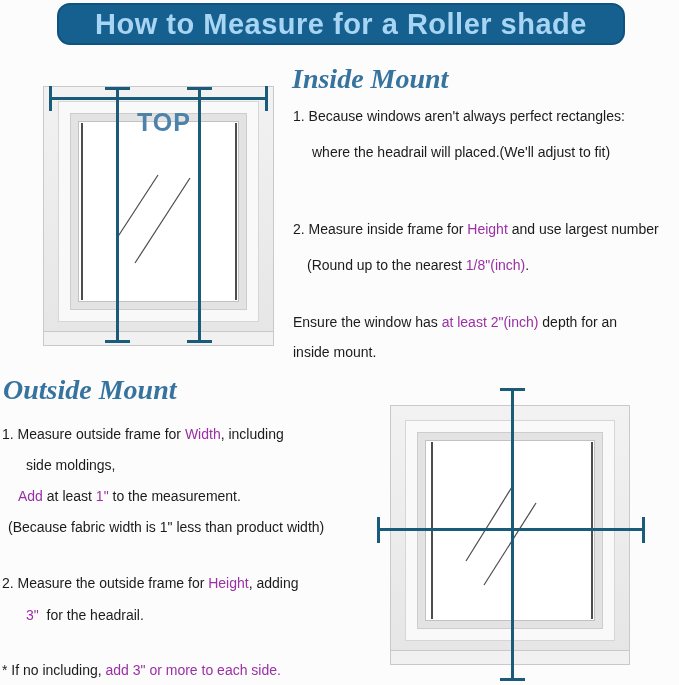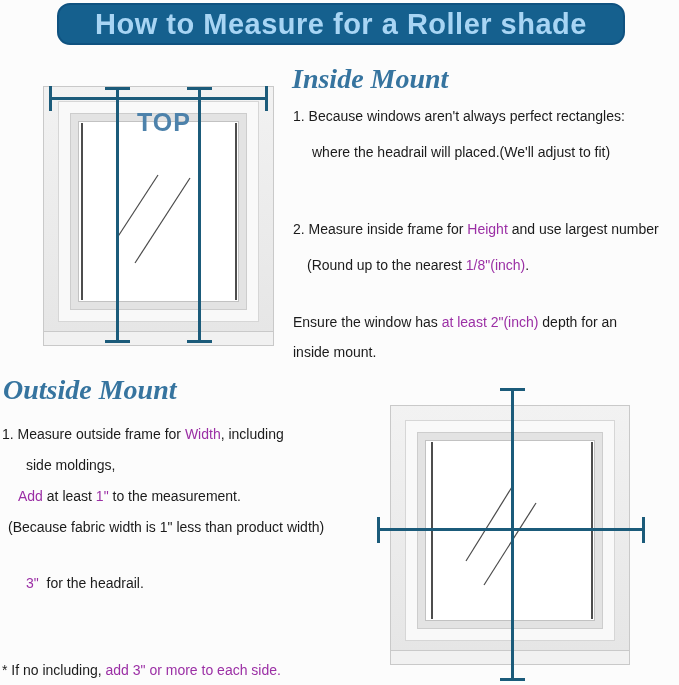--- a/index.html
+++ b/index.html
@@ -107,20 +107,21 @@
   </div>
 
 <div class="abs sec-heading" style="left:3px;top:373px;text-align:center;">Outside Mount</div>
 <div class="abs tblock outside-text lh31" style="left:2px;top:419px;">
     <div class="tline"><span>1. Measure outside frame for </span><span class="accent">Width</span><span>, including</span></div>
     <div class="tline" style="padding-left: 24px;"><span>side moldings,</span></div>
     <div class="tline" style="padding-left: 16px;"><span class="accent">Add</span><span> at least </span><span class="accent">1"</span><span> to the measurement.</span></div>
     <div class="tline" style="padding-left: 6px;"><span>(Because fabric width is 1" less than product width)</span></div>
   </div>
 <div class="abs tblock outside-text lh32" style="left:2px;top:567px;">
+    <div class="tline"><span>2. Measure the outside frame for </span><span class="accent">Height</span><span>, adding</span></div>
     <div class="tline" style="padding-left: 24px;"><span class="accent">3"</span><span> &nbsp;for the headrail.</span></div>
   </div>
 <div class="abs tblock outside-text lh30" style="left:2px;top:655px;">
     <div class="tline"><span>* If no including, </span><span class="accent">add 3" or more to each side.</span></div>
   </div>
 
 <div class="abs" style="left:390px;top:405px;width:240px;height:261px;">
   <svg width="240" height="261" viewBox="0 0 240 261">
     <defs>
       <linearGradient id="fr2" x1="0" y1="0" x2="0" y2="1">

